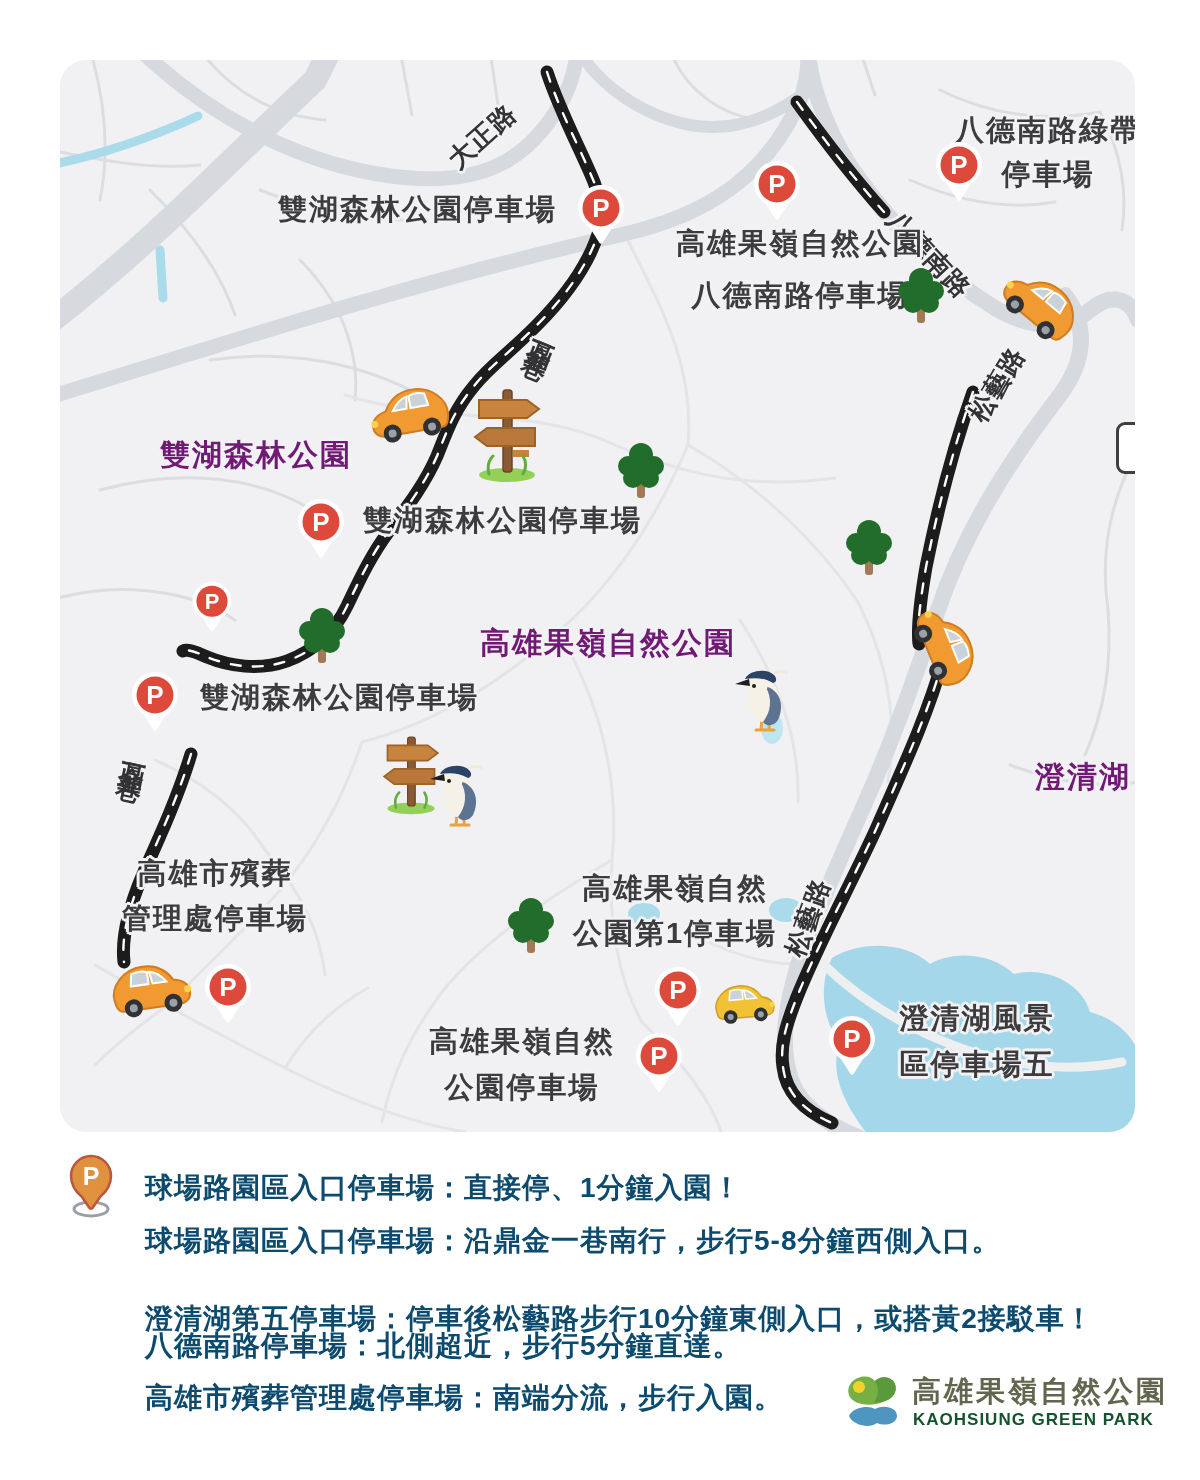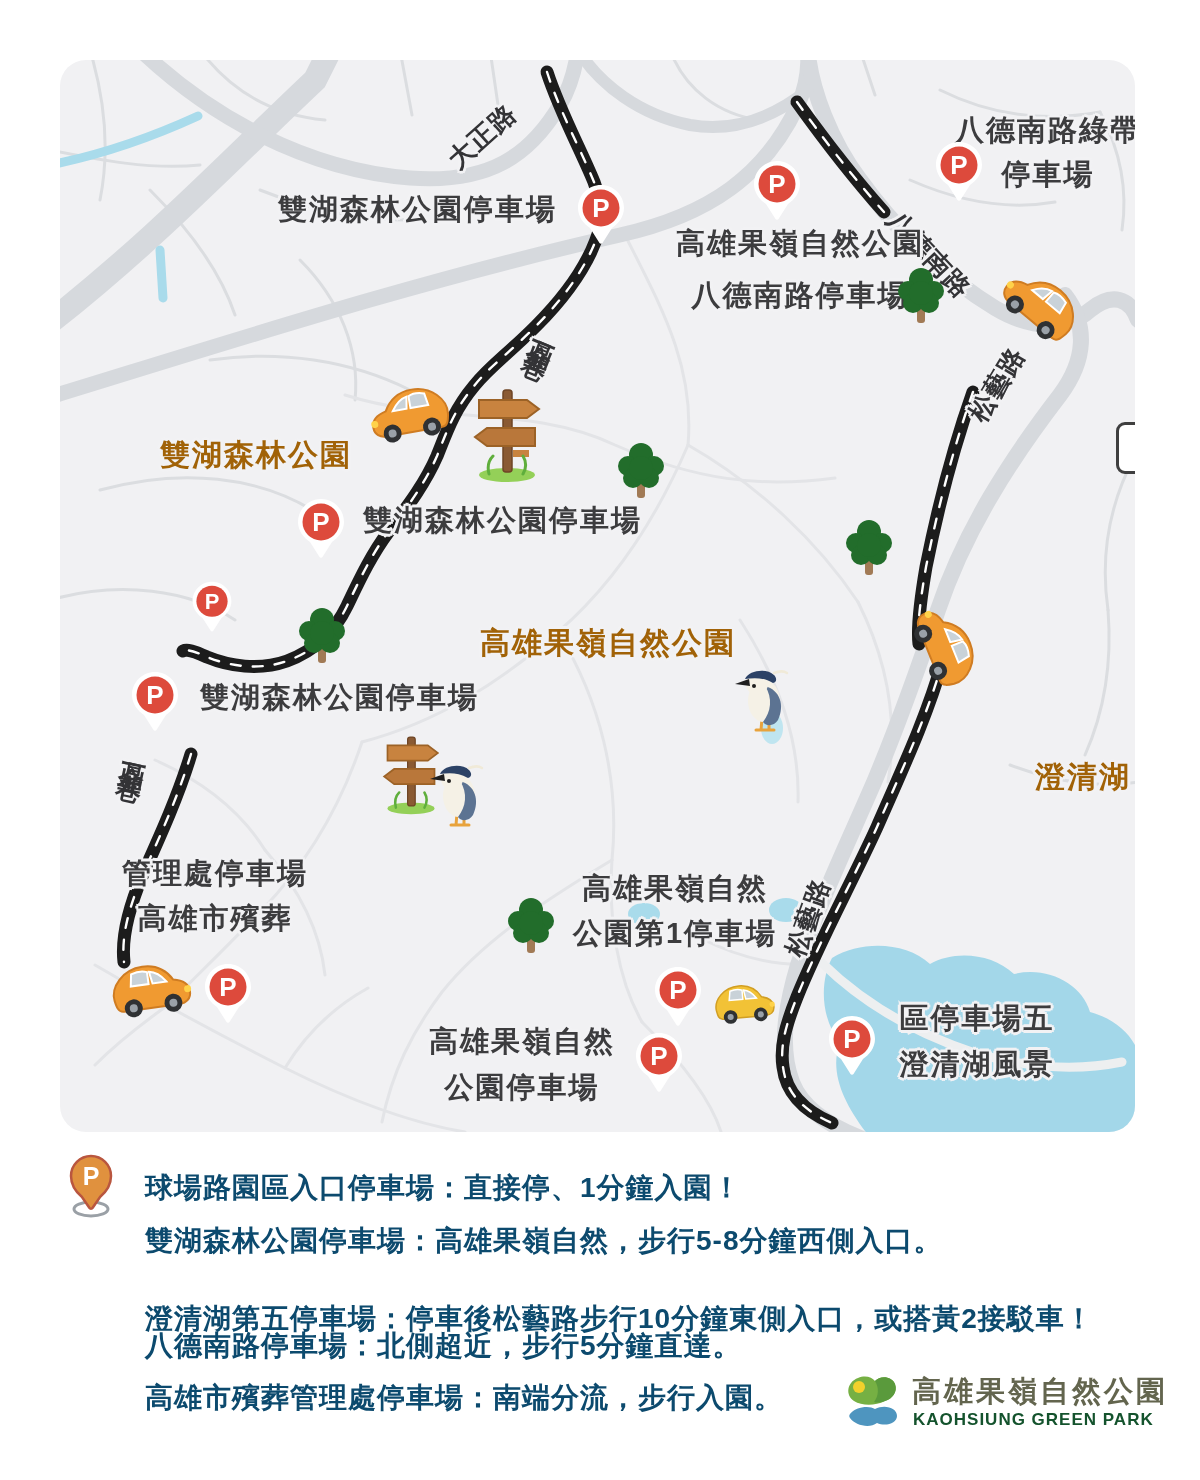--- a/index.html
+++ b/index.html
@@ -7,21 +7,21 @@
         font-family:"Liberation Sans",sans-serif;}
   .map{position:absolute;left:60px;top:60px;width:1075px;height:1072px;background:#f1f1f3;
        border-radius:26px;overflow:hidden;}
   .map svg.base{position:absolute;left:0;top:0;}
   .abs{position:absolute;}
   .map-label{position:absolute;font-weight:bold;font-size:29px;color:#3c3c3e;letter-spacing:2px;
        white-space:nowrap;line-height:1.2;
        text-shadow:-2px -2px 0 #f2f2f4,2px -2px 0 #f2f2f4,-2px 2px 0 #f2f2f4,2px 2px 0 #f2f2f4,
                    0 -3px 0 #f2f2f4,0 3px 0 #f2f2f4,-3px 0 0 #f2f2f4,3px 0 0 #f2f2f4;}
   .two{text-align:center;line-height:46px;}
-  .green{color:#a16207;font-size:30px;}
+  .green{color:#701a75;font-size:30px;}
   .road{font-size:26px;color:#333336;letter-spacing:1px;}
   .vert{writing-mode:vertical-rl;text-orientation:upright;letter-spacing:5px;}
   .cutoff-box{position:absolute;width:34px;height:46px;background:#fff;border:3px solid #3f3f3f;
        border-radius:9px;}
   .legend-row{position:absolute;left:145px;font-size:28px;font-weight:bold;color:#0c4a6e;
        letter-spacing:1px;white-space:nowrap;}
   .logo-zh{position:absolute;font-size:29px;font-weight:bold;color:#63654e;letter-spacing:3px;}
   .logo-en{position:absolute;font-size:17px;font-weight:bold;color:#14532d;letter-spacing:1px;}
 </style>
 </head>
@@ -132,34 +132,34 @@
       <div>八德南路綠帶</div>
       <div>停車場</div>
     </div>
     <div class="map-label two" style="left:595px;top:157px;width:290px;line-height:52px;">
       <div>高雄果嶺自然公園</div>
       <div>八德南路停車場</div>
     </div>
     <div class="map-label" style="left:303px;top:443px;">雙湖森林公園停車場</div>
     <div class="map-label" style="left:140px;top:620px;">雙湖森林公園停車場</div>
     <div class="map-label two" style="left:20px;top:791px;width:270px;line-height:45px;">
+      <div>高雄市殯葬</div>
       <div>管理處停車場</div>
-      <div>高雄市殯葬</div>
     </div>
     <div class="map-label two" style="left:475px;top:806px;width:280px;line-height:45px;">
       <div>高雄果嶺自然</div>
       <div>公園第1停車場</div>
     </div>
     <div class="map-label two" style="left:322px;top:958px;width:280px;line-height:46px;">
       <div>高雄果嶺自然</div>
       <div>公園停車場</div>
     </div>
     <div class="map-label two" style="left:782px;top:935px;width:270px;line-height:46px;">
+      <div>澄清湖風景</div>
       <div>區停車場五</div>
-      <div>澄清湖風景</div>
     </div>
 
     <svg class="abs" style="left:835px;top:205px;" width="52" height="62" viewBox="0 0 52 62">
         <rect x="22" y="42" width="8" height="16" rx="3" fill="#a17a55"></rect>
         <g fill="#226d2b">
           <circle cx="26" cy="15" r="12"></circle>
           <circle cx="13" cy="26" r="10"></circle>
           <circle cx="39" cy="26" r="10"></circle>
           <circle cx="18" cy="38" r="10"></circle>
           <circle cx="34" cy="38" r="10"></circle>
@@ -352,21 +352,21 @@
 
   </div>
 
   <div>
     <svg class="abs" style="left:66px;top:1154px;" width="50" height="66" viewBox="0 0 50 66">
       <ellipse cx="25" cy="55" rx="17" ry="7" fill="none" stroke="#9aa0a6" stroke-width="3"></ellipse>
       <path d="M25 2 C36 2 45 11 45 22 C45 31 40 38 34 43 L26.5 54 C26 55 24 55 23.5 54 L16 43 C10 38 5 31 5 22 C5 11 14 2 25 2 Z" fill="#e0913e" stroke="#b9563f" stroke-width="2.5"></path>
       <text x="25" y="31" text-anchor="middle" font-size="25" font-weight="bold" fill="#fff">P</text>
     </svg>
     <div class="legend-row" style="top:1169px;">球場路園區入口停車場：直接停、1分鐘入園！</div>
-    <div class="legend-row" style="top:1222px;">雙湖森林公園停車場：高雄果嶺自然，步行5-8分鐘西側入口。</div>
+    <div class="legend-row" style="top:1222px;">球場路園區入口停車場：沿鼎金一巷南行，步行5-8分鐘西側入口。</div>
     <div class="legend-row" style="top:1275px;margin-top:25px;">澄清湖第五停車場：停車後松藝路步行10分鐘東側入口，或搭黃2接駁車！</div>
     <div class="legend-row" style="top:1327px;">八德南路停車場：北側超近，步行5分鐘直達。</div>
     <div class="legend-row" style="top:1379px;">高雄市殯葬管理處停車場：南端分流，步行入園。</div>
   </div>
 
   <div>
     <svg class="abs" style="left:842px;top:1370px;" width="62" height="62" viewBox="0 0 62 62">
       <path d="M12 31 C3 25 5 12 16 8 C23 5 30 7 33 11 C38 5 50 6 53 14 C56 22 50 29 43 31 C33 36 20 36 12 31 Z" fill="#76b043"></path>
       <path d="M33 11 C38 5 50 6 53 14 C56 22 50 29 43 31 C39 32.5 35 33 32 32 C37 26 37 17 33 11 Z" fill="#5a9a3c"></path>
       <circle cx="17" cy="17" r="6" fill="#f2d12c"></circle>

